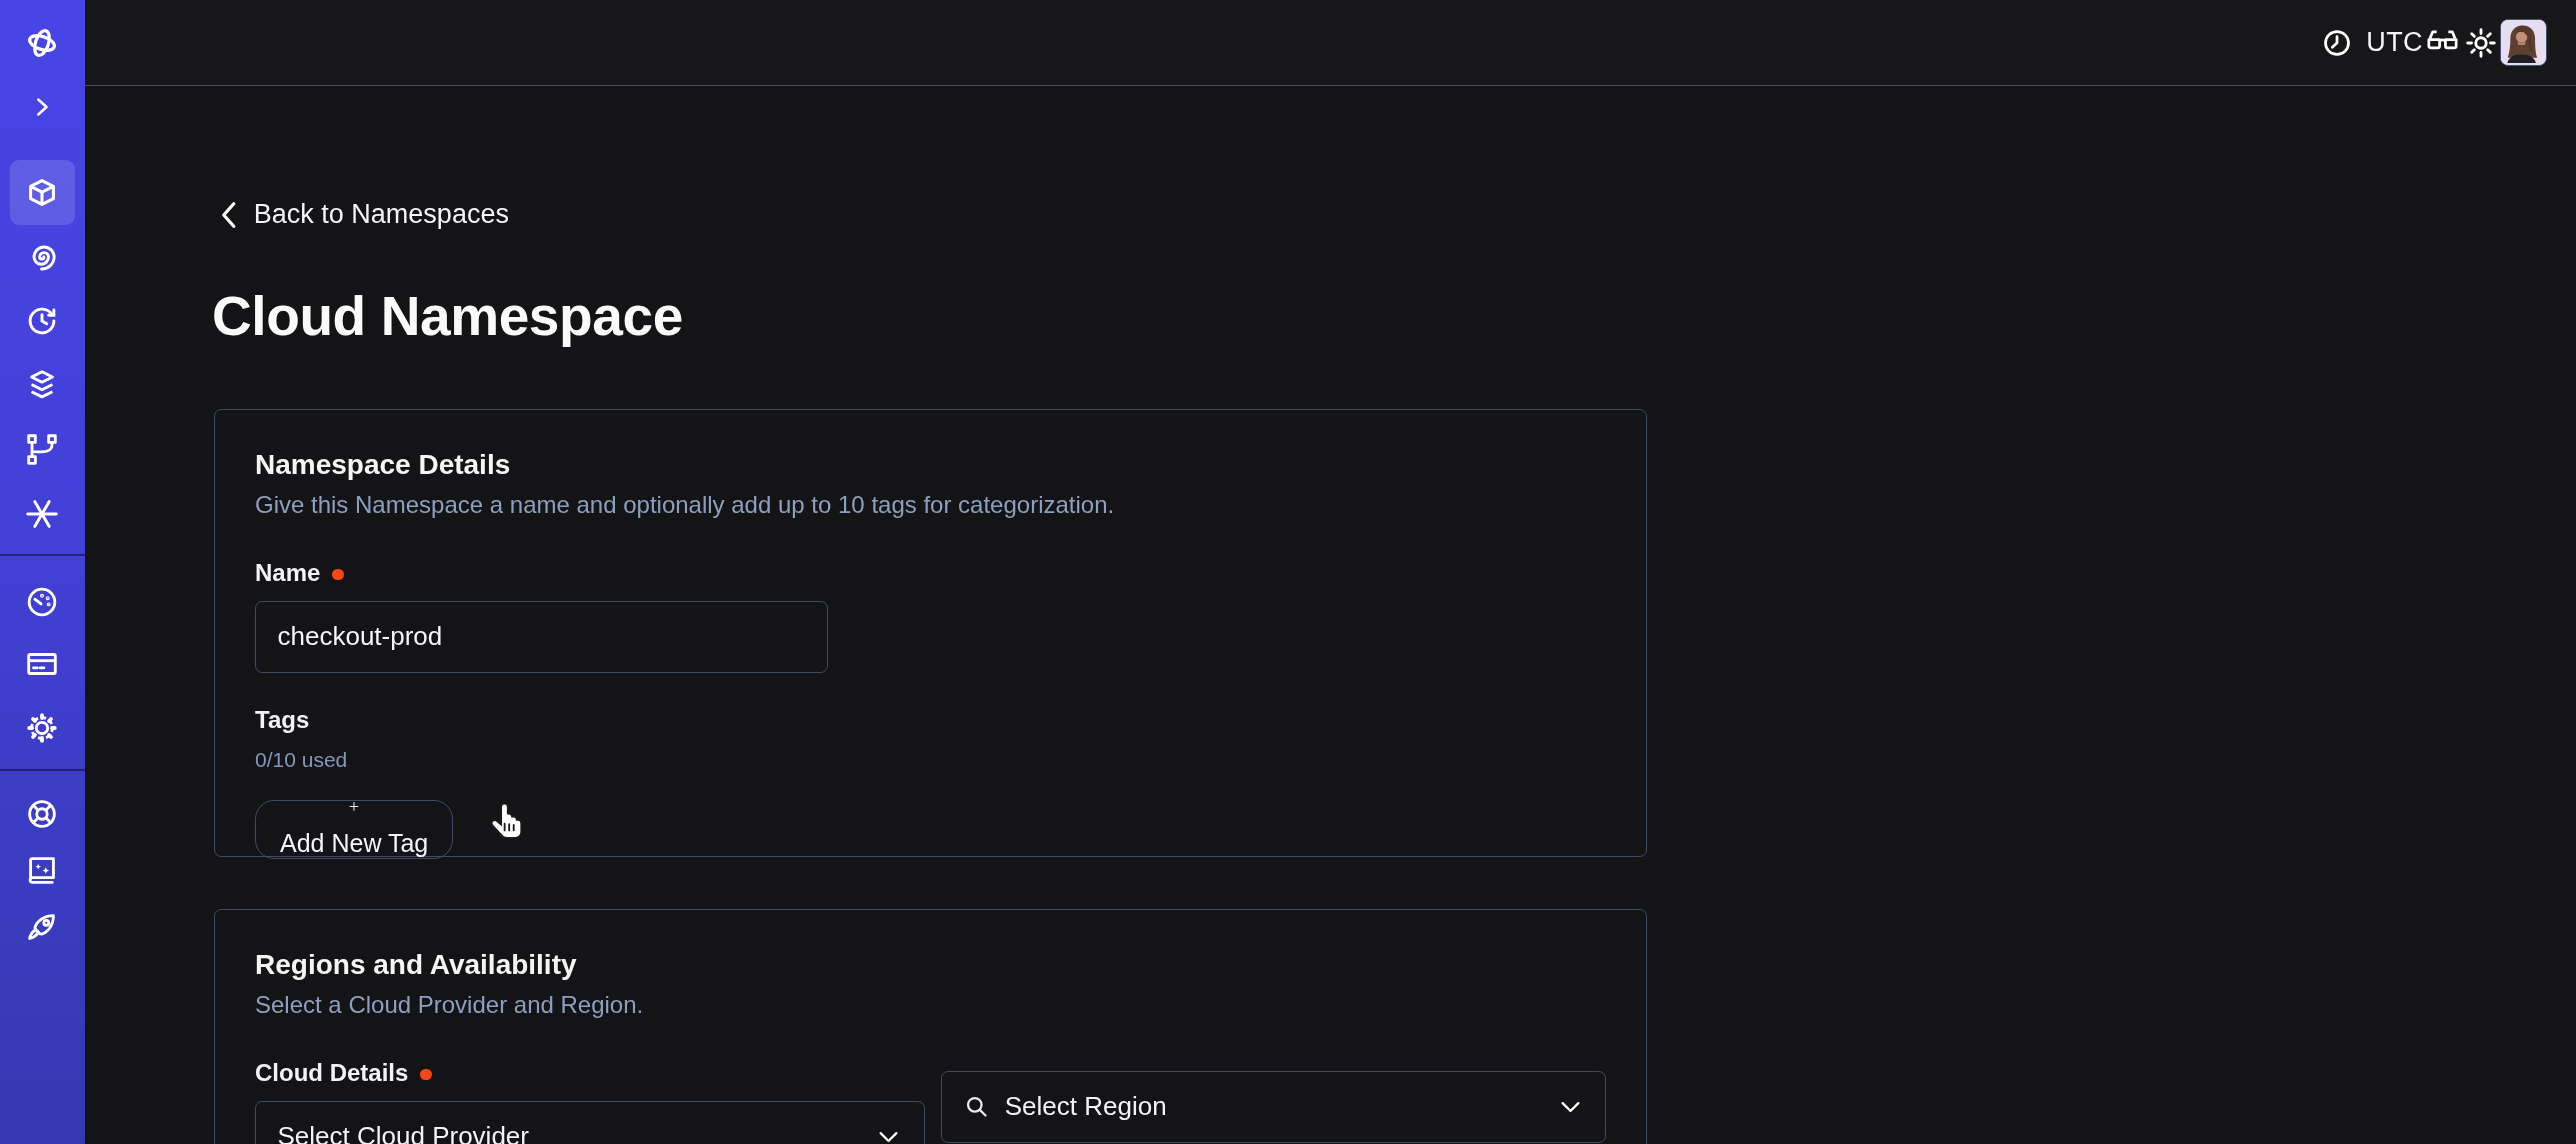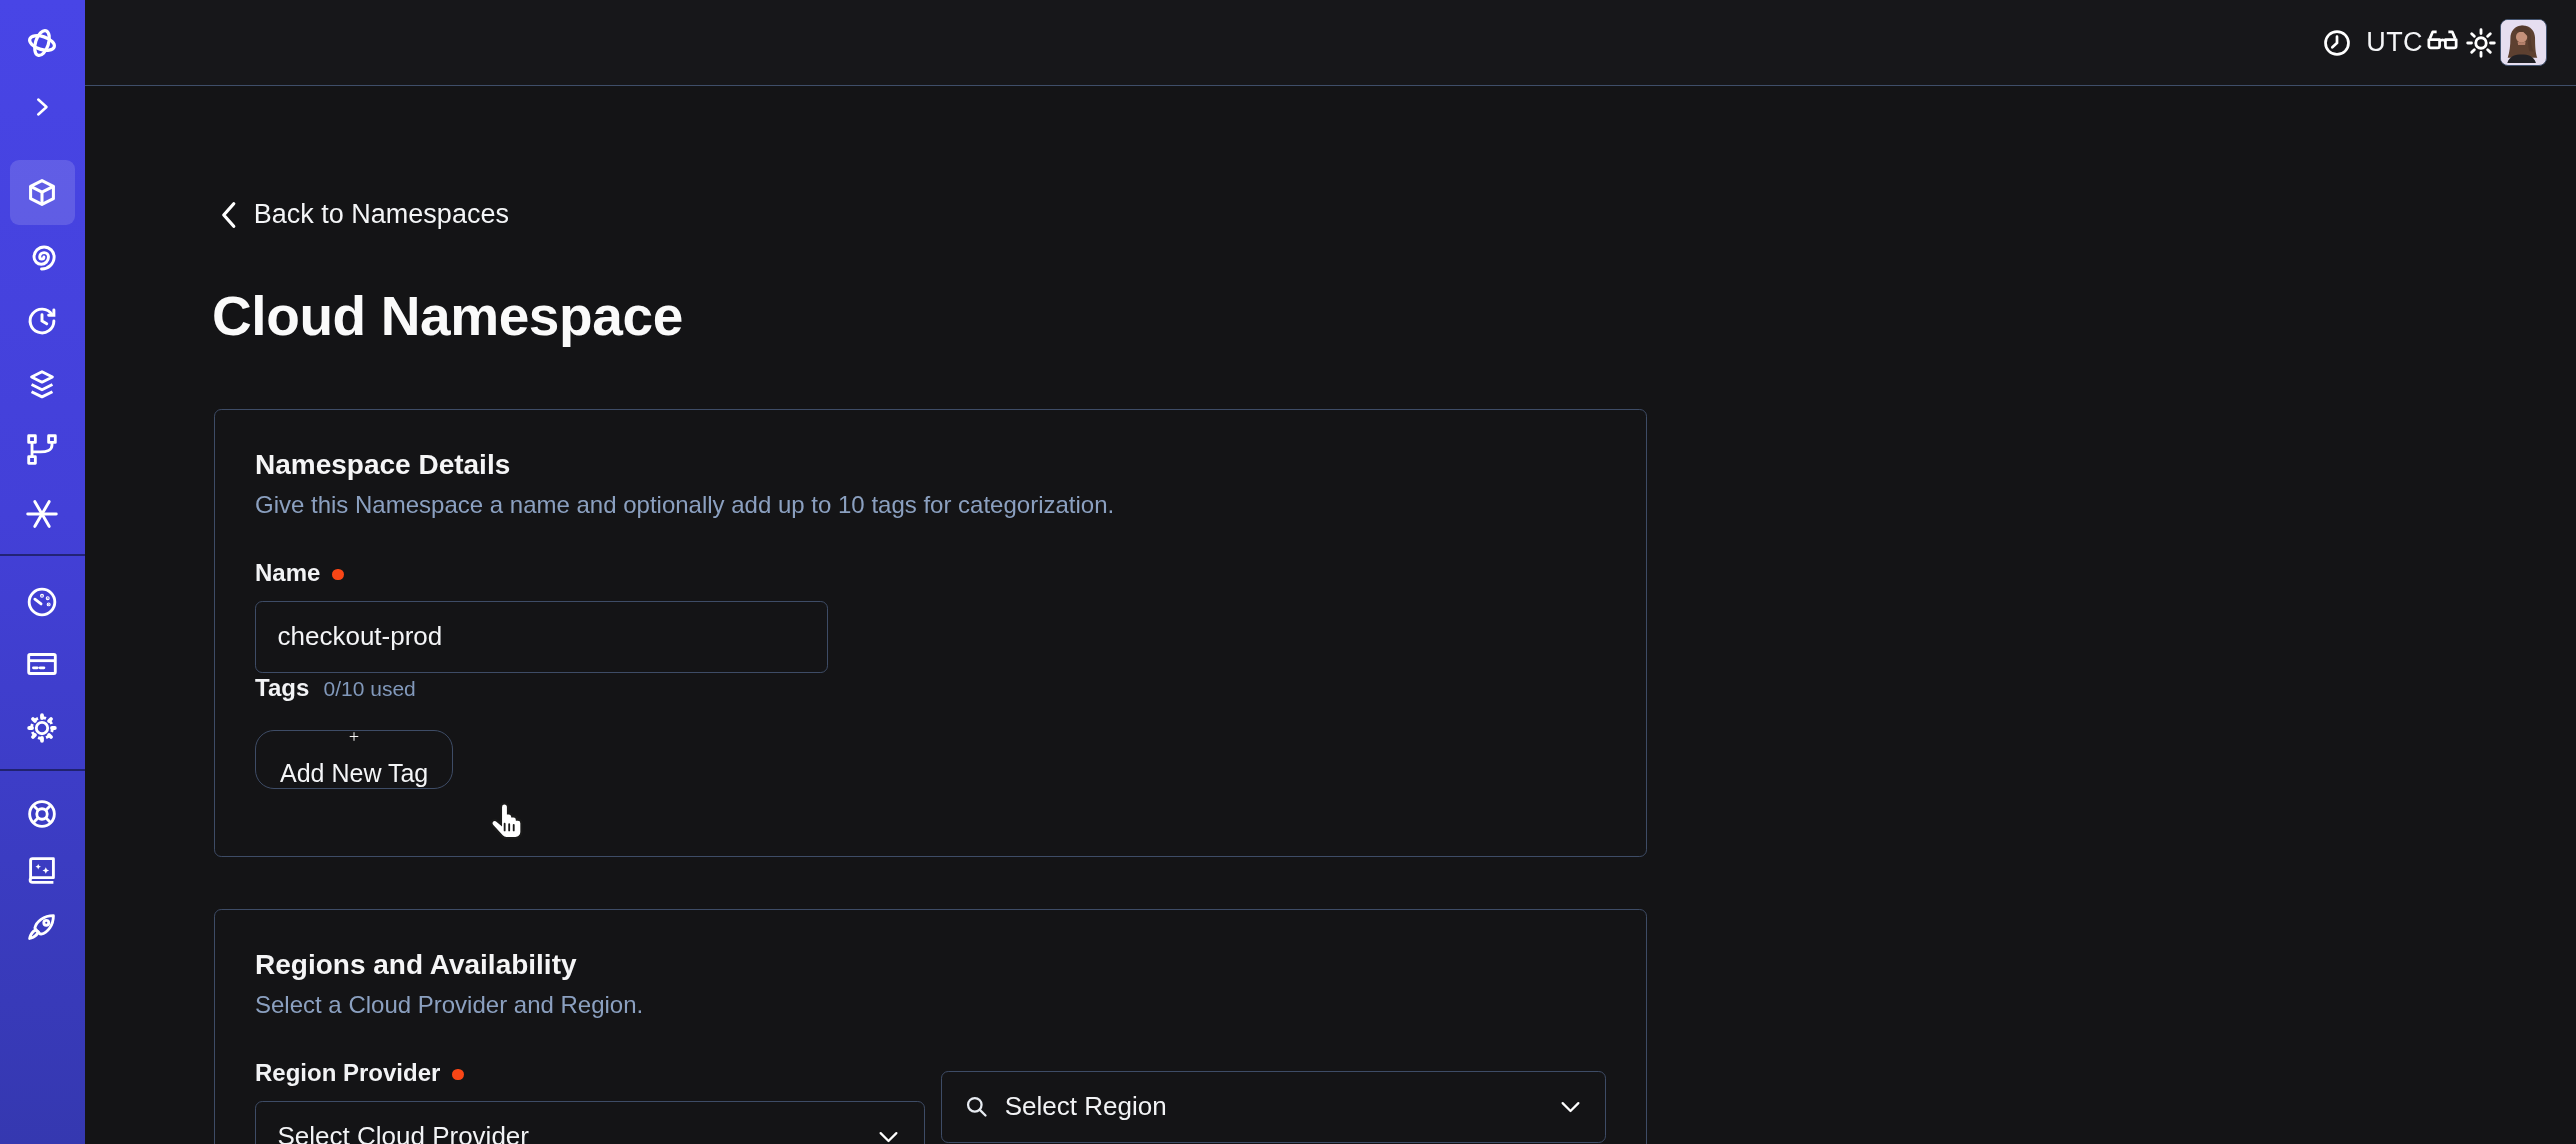--- a/index.html
+++ b/index.html
@@ -68,21 +68,21 @@
   .req-dot { width:11.6px; height:11.6px; border-radius:50%; background:#fa4616; margin-top:2.7px; }
 
   .details-name-label { margin-top:38px; }
   .name-input {
     display:block; margin-top:12.5px; width:573px; height:72px;
     background:transparent; border:1.8px solid #3e4c66; border-radius:7.2px;
     color:#f4f5f7; font-size:26px; font-family:"Liberation Sans",sans-serif;
     padding:0 21.5px; outline:none;
   }
 
-  .tags-row { display:flex; align-items:baseline; gap:14.3px; }
+  .tags-row { margin-top:32px; display:flex; align-items:baseline; gap:14.3px;flex-direction:column; }
   .tags-label { font-size:24px; font-weight:600; color:#f2f3f5; line-height:29.5px; }
   .tags-counter { font-size:21px; color:#8198ba; }
 
   .add-tag-btn {
     margin-top:28px; display:inline-flex; align-items:center; gap:17px;
     height:59px; padding:0 24px;
     background:transparent; border:1.8px solid #3e4c66; border-radius:19px;
     color:#f4f5f7; font-size:25px; font-family:"Liberation Sans",sans-serif;
     cursor:pointer;
     flex-direction:column;
@@ -295,21 +295,21 @@
     </button>
   </section>
 
   <section class="card card-regions">
     <div class="card-title">Regions and Availability</div>
     <div class="card-sub">Select a Cloud Provider and Region.</div>
 
     <div class="fields-grid">
       <div class="field-col1">
         <div class="field-label">
-          <span>Region Provider</span>
+          <span>Cloud Details</span>
           <span class="req-dot"></span>
         </div>
         <div class="select-box">
           <span class="select-text">Select Cloud Provider</span>
           <span class="select-spacer"></span>
           <svg width="27" height="27" viewBox="0 0 24 24" fill="none" stroke="#fff" stroke-width="2" stroke-linecap="round" stroke-linejoin="round">
             <path d="M5 9 L12 16 L19 9"></path>
           </svg>
         </div>
       </div>

